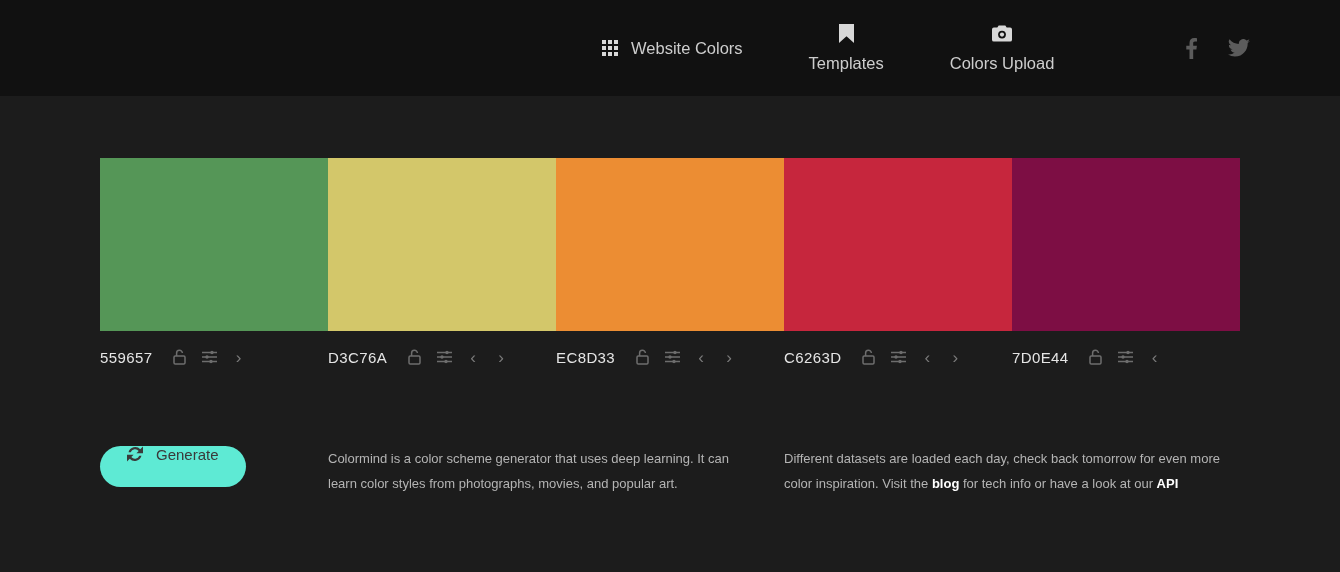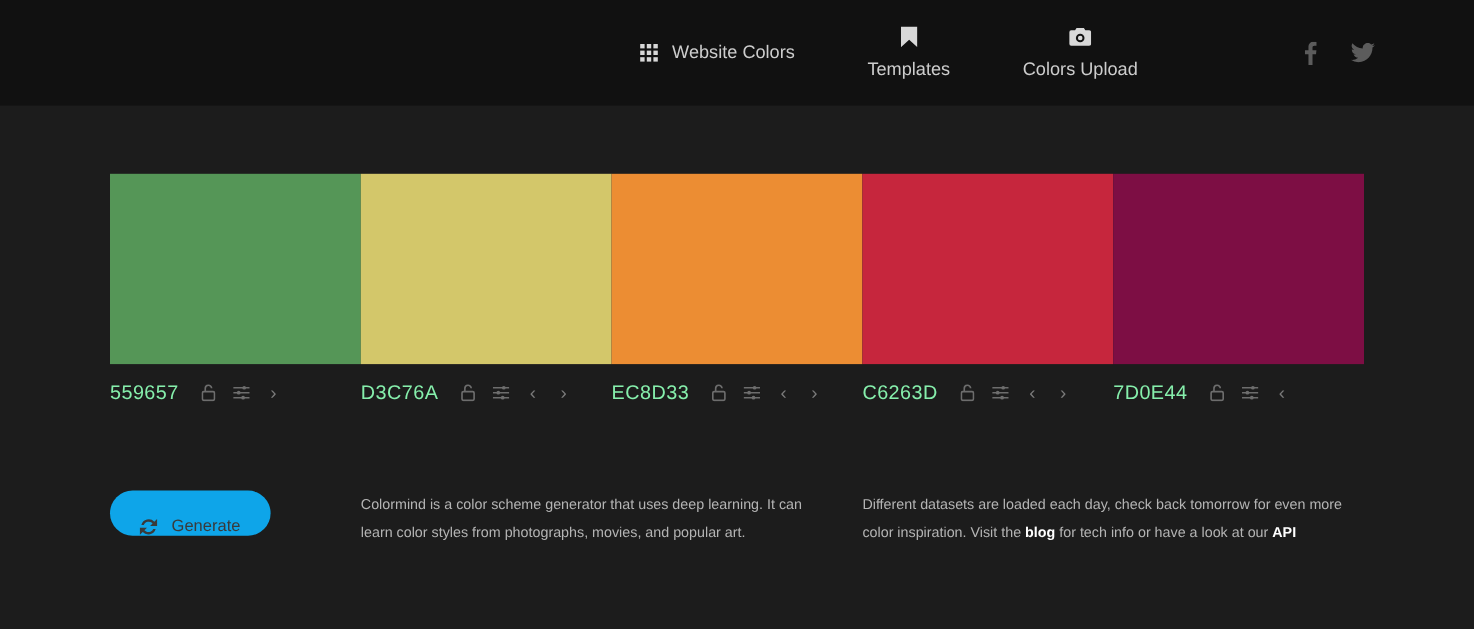--- a/index.html
+++ b/index.html
@@ -54,21 +54,21 @@
     font-size: 23px;
     color: #cdcdcd;
     letter-spacing: 0.2px;
     font-weight: 400;
   }
 
   .nav {
     display: flex;
     align-items: center;
     position: absolute;
-    left: 580px;
+    left: 600px;
   }
 
   .nav-item {
     display: flex;
     align-items: center;
     gap: 11px;
     color: #cdcdcd;
     font-size: 16.5px;
     cursor: pointer;
     white-space: nowrap;
@@ -134,22 +134,22 @@
     margin-top: 13px;
   }
   .label-cell {
     flex: 1 1 0;
     display: flex;
     align-items: center;
     gap: 0;
     height: 26px;
   }
   .hex {
-    font-size: 18px;
-    color: #86efac;
+    font-size: 15px;
+    color: #e5e5e5;
     letter-spacing: 0.4px;
     cursor: text;
     white-space: nowrap;
   }
   .ctrl {
     display: inline-flex;
     align-items: center;
     justify-content: center;
     width: 30px;
     height: 24px;
@@ -166,24 +166,24 @@
     padding-top: 76px;
     display: flex;
   }
 
   .col-btn { width: 228px; }
   .col-text { width: 456px; padding-right: 40px; }
   .col-text2 { width: 456px; }
 
   .generate-btn {
     display: inline-flex;
-    align-items: flex-end;
+    align-items: flex-start;
     justify-content: center;
     gap: 13px;
-    background: #0ea5e9;
+    background: #5eead4;
     color: #3a3a3a;
     border: none;
     border-radius: 22px;
     height: 41px;
     padding: 0 27px;
     font-size: 15px;
     font-family: "Liberation Sans", sans-serif;
     cursor: pointer;
   }
   .generate-btn .refresh-icon {

